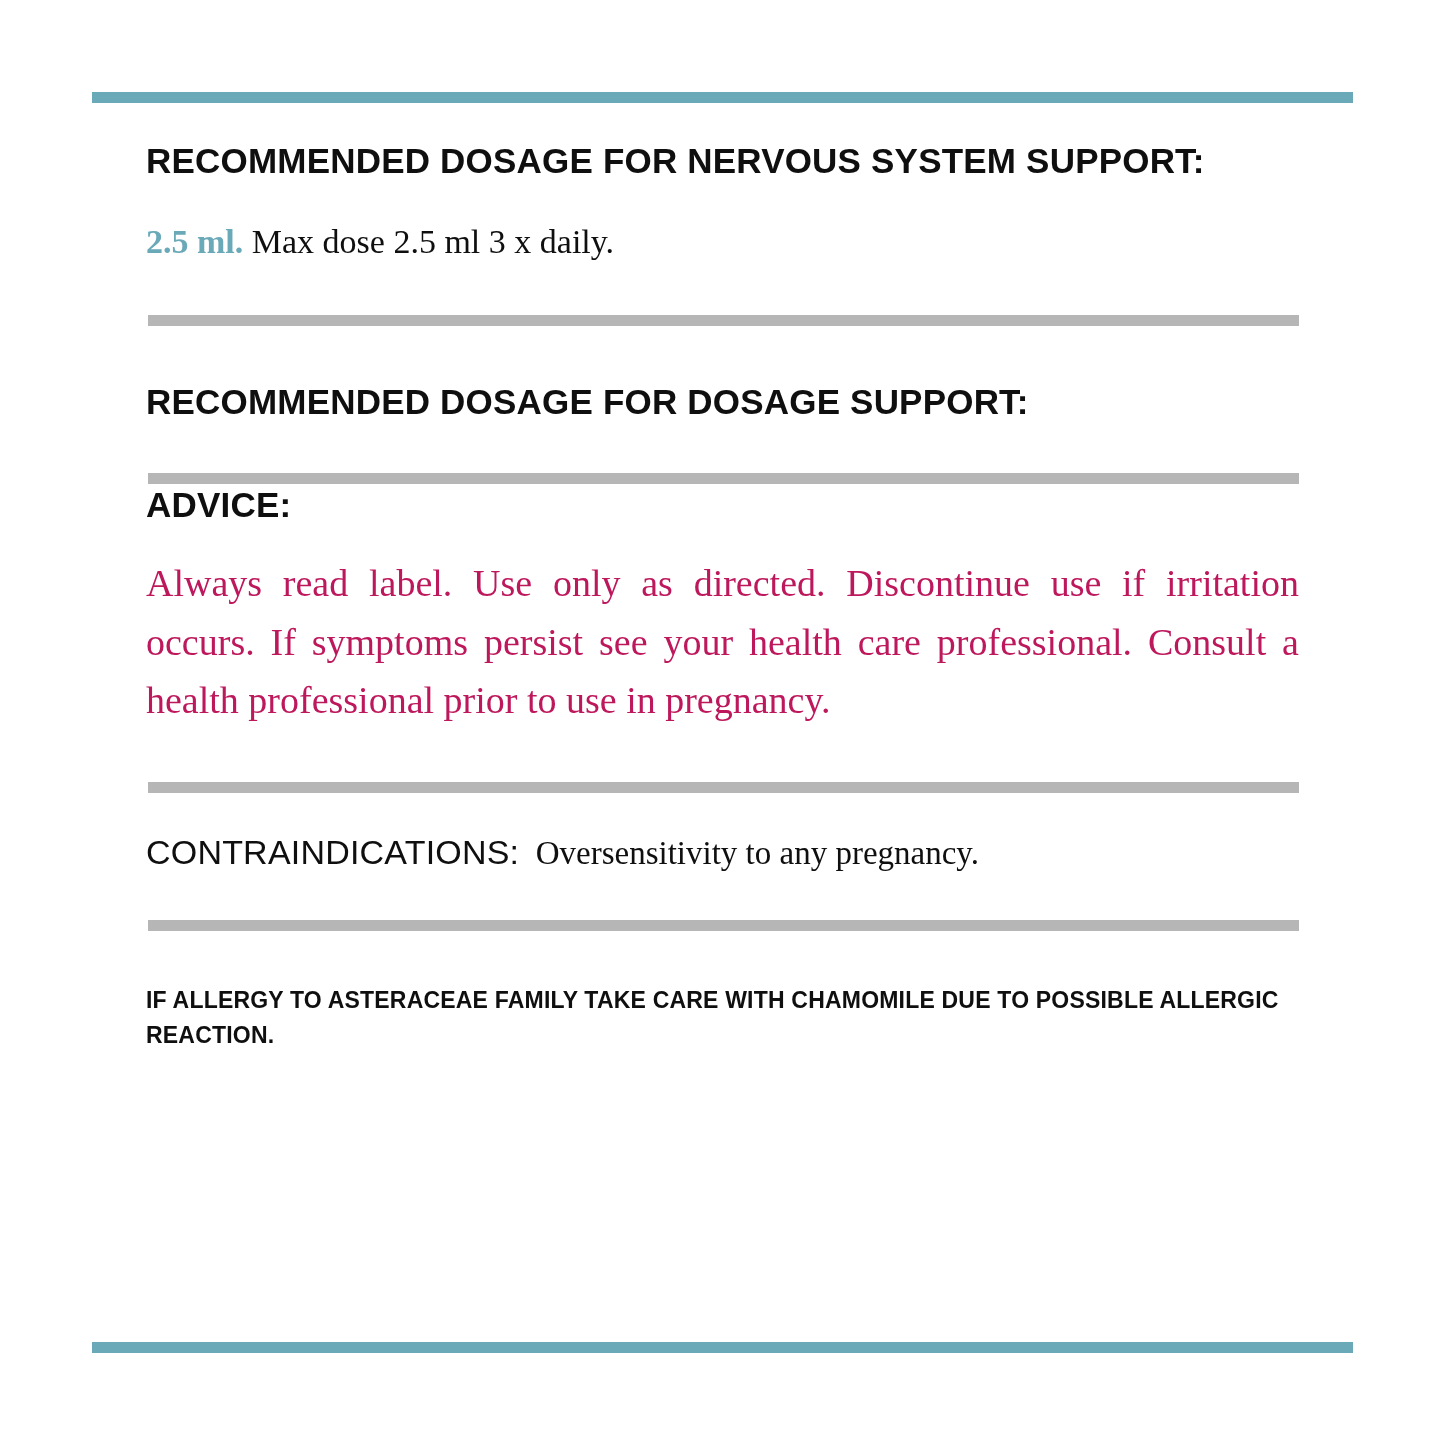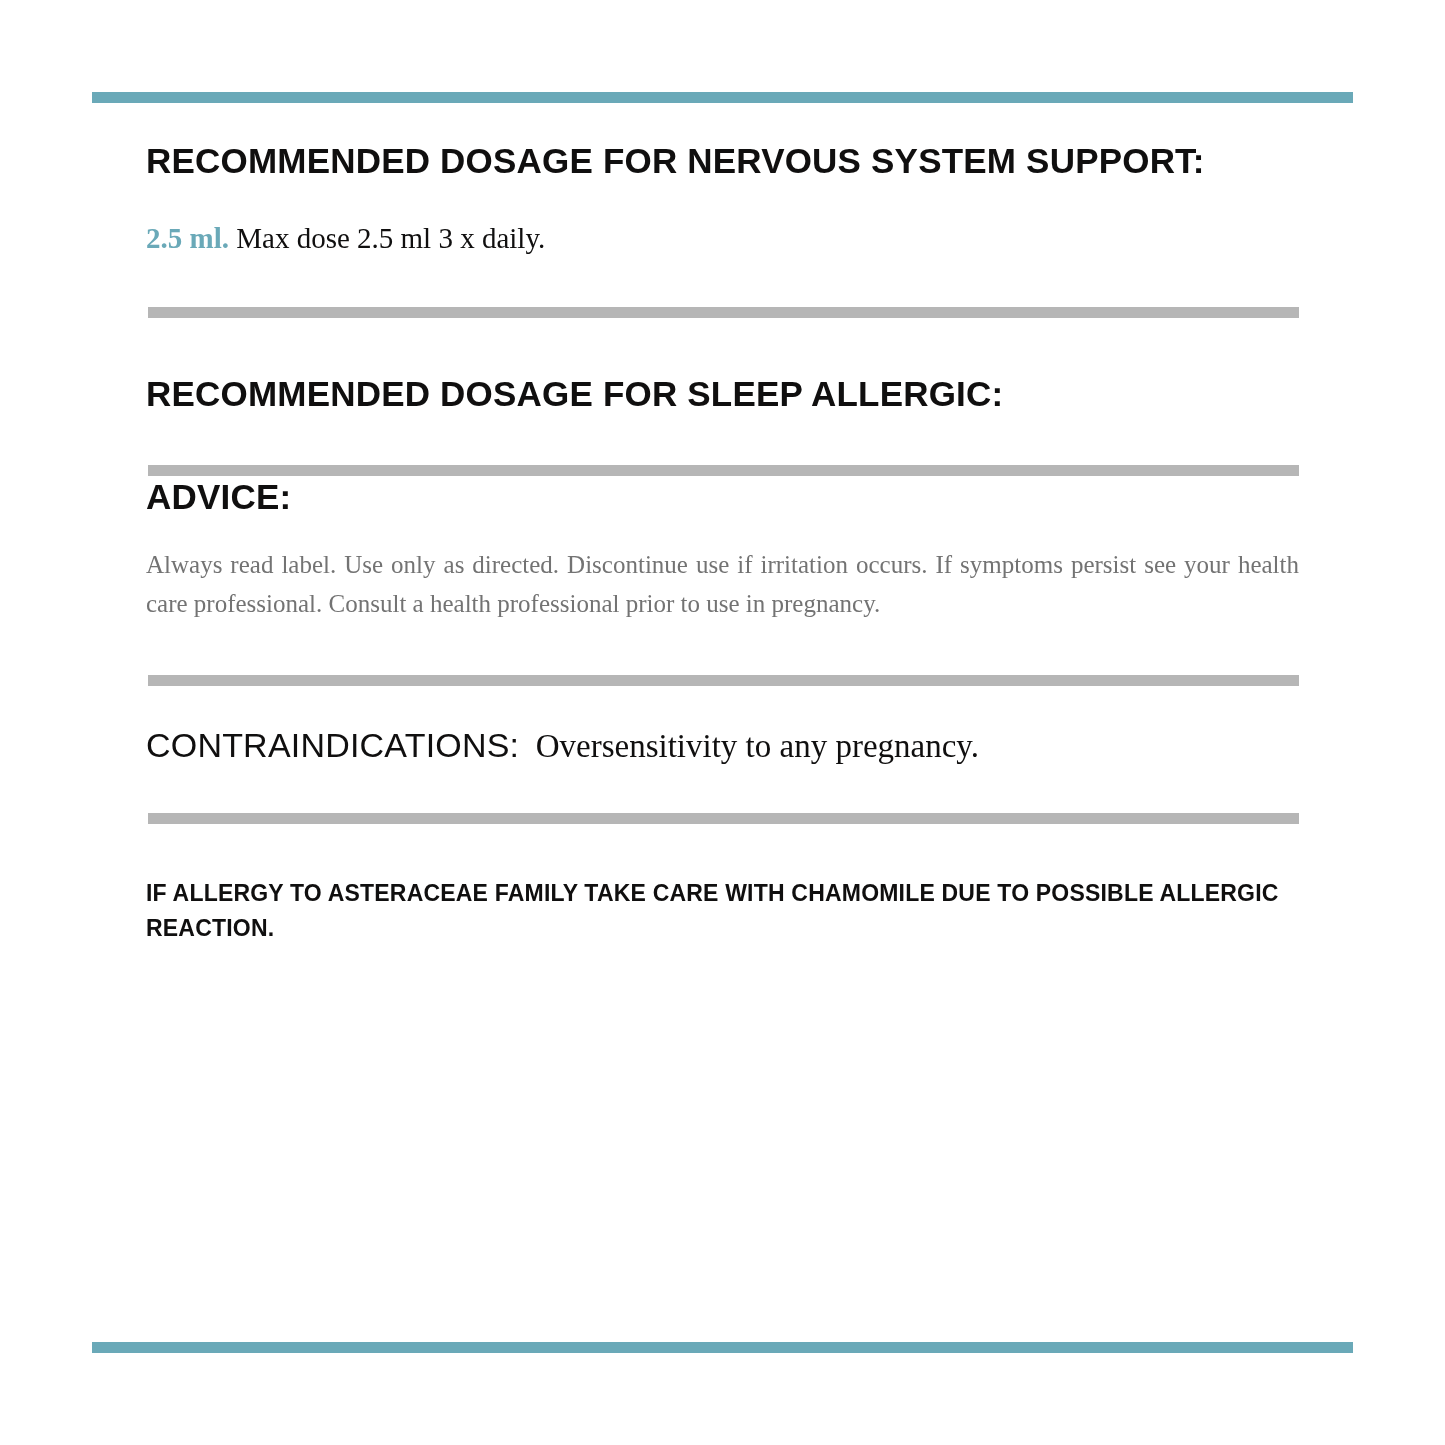--- a/index.html
+++ b/index.html
@@ -38,44 +38,44 @@
     font-weight: bold;
     font-size: 35px;
     letter-spacing: 0.2px;
     color: #100f0f;
     margin: 0;
     line-height: 1.2;
   }
 
   .dose-block {
     font-family: "Liberation Serif", serif;
-    font-size: 29px;
+    font-size: 34px;
     color: #100f0f;
     line-height: 1.55;
   }
   .dose-line {
     white-space: nowrap;
   }
   .dose-amount {
     color: #6aa9b8;
     font-weight: bold;
     font-family: "Liberation Serif", serif;
   }
 
   .sep {
     height: 11px;
     background: #b6b6b6;
     margin-left: 2px;
   }
 
   .body-text {
     font-family: "Liberation Serif", serif;
-    font-size: 25px;
+    font-size: 38px;
     line-height: 1.55;
-    color: #737373;
+    color: #be185d;
     text-align: justify;
     text-justify: inter-word;
   }
 
   .contra-line {
     font-family: "Liberation Serif", serif;
     font-size: 33px;
     color: #100f0f;
   }
   .contra-label {
@@ -121,21 +121,21 @@
 
     <div class="dose-block s2">
       <span class="dose-line">
         <span class="dose-amount">2.5 ml.</span>
         <span>Max dose 2.5 ml 3 x daily.</span>
       </span>
     </div>
 
     <div class="sep s3"></div>
 
-    <h2 class="heading s4">RECOMMENDED DOSAGE FOR SLEEP ALLERGIC:</h2>
+    <h2 class="heading s4">RECOMMENDED DOSAGE FOR DOSAGE SUPPORT:</h2>
 
 
     <div class="sep s6"></div>
 
     <h2 class="heading s7">ADVICE:</h2>
 
     <p class="body-text s5">Always read label. Use only as directed. Discontinue use if irritation occurs. If symptoms persist see your health care professional. Consult a health professional prior to use in pregnancy.</p>
 
     <div class="sep s8"></div>
 

